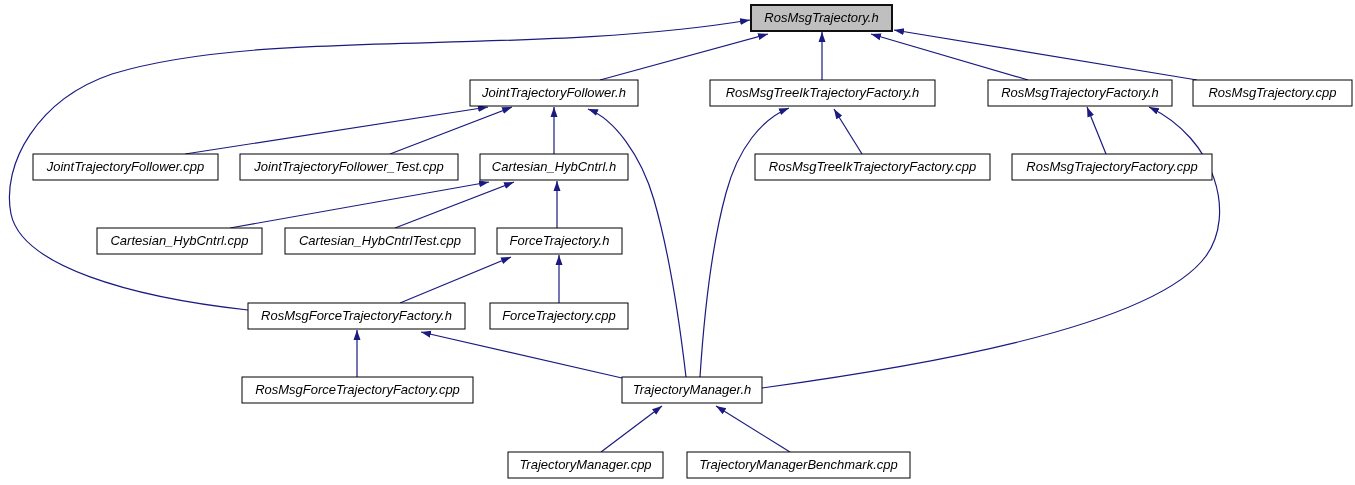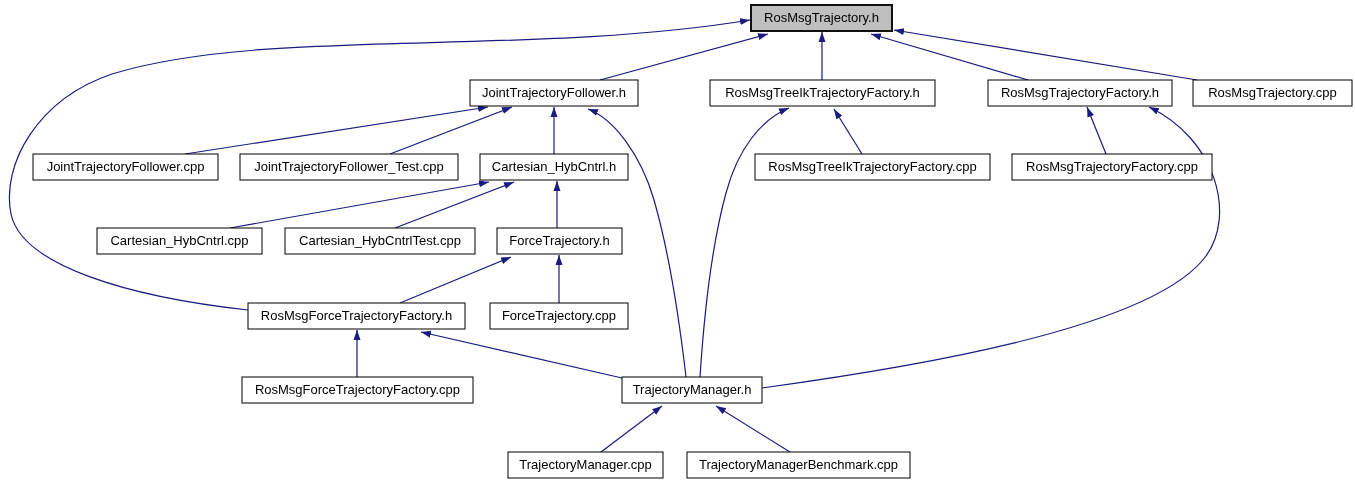--- a/index.html
+++ b/index.html
@@ -1,16 +1,16 @@
 <!DOCTYPE html>
 <html><head>
 <meta charset="utf-8">
 <style>
   html,body{margin:0;padding:0;background:#ffffff;}
-  .canvas{position:relative;width:1355px;height:485px;background:#ffffff;font-family:"Liberation Sans",sans-serif;}
+  .canvas{position:relative;width:1355px;height:485px;background:#ffffff;font-family:"Liberation Sans",sans-serif;font-style:italic;}
   svg{display:block;}
   .edge{fill:none;stroke:#1a1a80;stroke-width:1.2;}
   #arrowhead polygon{fill:#1a1a80;}
   .node rect{fill:#ffffff;stroke:#000000;stroke-width:1;}
   .node.current rect{fill:#bfbfbf;stroke:#101010;stroke-width:2;}
   .node text{font-family:"Liberation Sans",sans-serif;font-size:13px;fill:#000000;text-anchor:middle;}
 </style>
 </head>
 <body>
 

